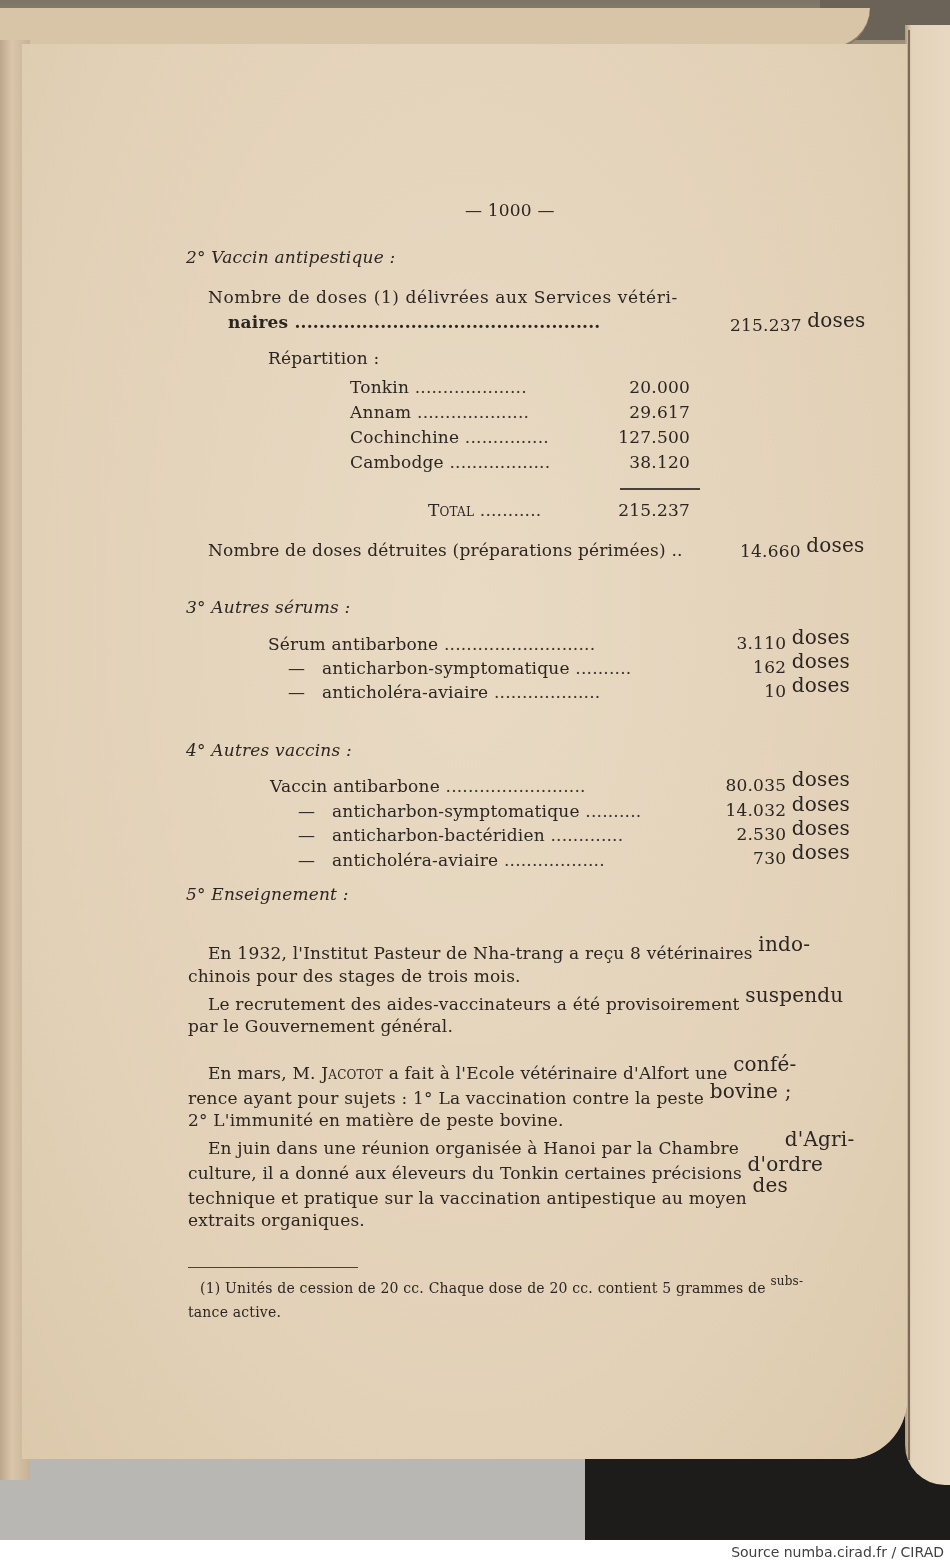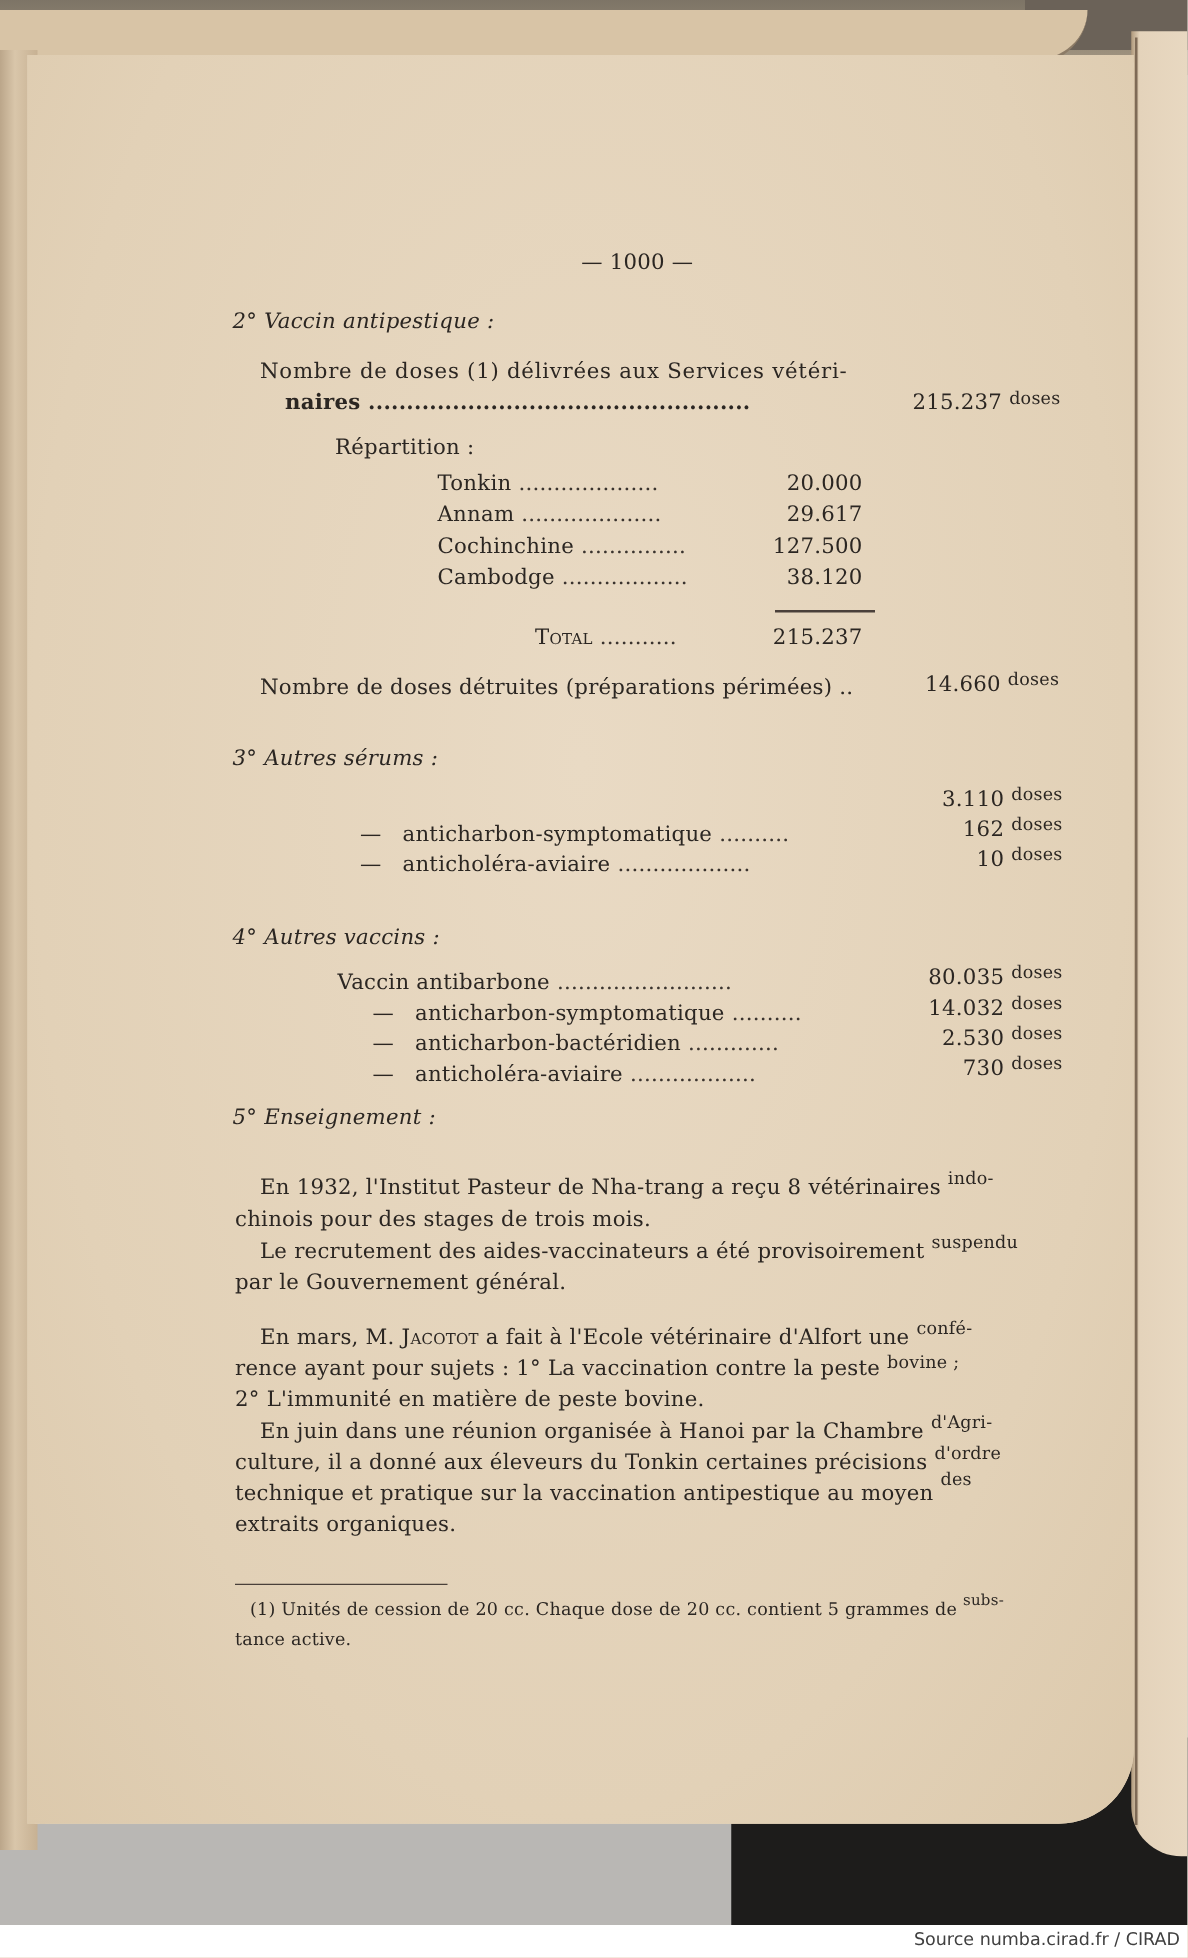--- a/index.html
+++ b/index.html
@@ -54,21 +54,21 @@
     position: absolute; left: 908px; top: 30px; width: 2px; height: 1430px;
     background: #7e6a56;
   }
   .text {
     position: absolute; color: #2b2622; font-size: 17px; white-space: nowrap;
     letter-spacing: 0.2px;
   }
   .it { font-style: italic; }
   .sc { font-variant: small-caps; }
   .r { text-align: right; }
-  .sup { font-size: 14px; position: relative; }
+  .sup { font-size: 20px; position: relative; }
   .rule {
     position: absolute; height: 2px; background: #4a403a;
   }
   .footer-credit {
     position: absolute; right: 6px; top: 1544px; font-family: "DejaVu Sans", sans-serif;
     font-size: 14px; color: #404040;
   }
   .dots { color: #3a332e; }
 </style>
 </head>
@@ -130,20 +130,25 @@
   <div class="text r" style="left:590px; width:100px; top:500px;">215.237</div>
 
   <div class="text" style="left:208px; top:540px;">Nombre de doses détruites (préparations périmées) ..</div>
   <div class="text" style="left:740px; top:538px;">
     <span>14.660</span>
     <span class="sup" style="top:-5px;">doses</span>
   </div>
 
   <div class="text it" style="left:186px; top:597px;">3° Autres sérums :</div>
 
+  <div class="text" style="left:268px; top:634px;">
+    <span>Sérum</span>
+    <span>antibarbone</span>
+    <span class="dots">...........................</span>
+  </div>
   <div class="text r" style="left:700px; width:150px; top:630px;">
     <span>3.110</span>
     <span class="sup" style="top:-5px;">doses</span>
   </div>
 
   <div class="text" style="left:288px; top:658px;">
     <span>—</span>&nbsp;&nbsp;
     <span>anticharbon-symptomatique</span>
     <span class="dots">..........</span>
   </div>
@@ -223,21 +228,21 @@
     <span class="sup" style="top:-8px;">confé-</span>
   </div>
   <div class="text" style="left:188px; top:1085px;">
     <span>rence ayant pour sujets : 1° La vaccination contre la peste</span>
     <span class="sup" style="top:-6px;">bovine ;</span>
   </div>
   <div class="text" style="left:188px; top:1110px;">2° L'immunité en matière de peste bovine.</div>
 
   <div class="text" style="left:208px; top:1135px;">
     <span>En juin dans une réunion organisée à Hanoi par la Chambre</span>
-    <span class="sup" style="top:-8px;">d'Agri-</span>
+    <span class="sup" style="top:-8px;margin-left:40px;">d'Agri-</span>
   </div>
   <div class="text" style="left:188px; top:1160px;">
     <span>culture, il a donné aux éleveurs du Tonkin certaines précisions</span>
     <span class="sup" style="top:-8px;">d'ordre</span>
   </div>
   <div class="text" style="left:188px; top:1185px;">
     <span>technique et pratique sur la vaccination antipestique au moyen</span>
     <span class="sup" style="top:-12px;">des</span>
   </div>
   <div class="text" style="left:188px; top:1210px;">extraits organiques.</div>

